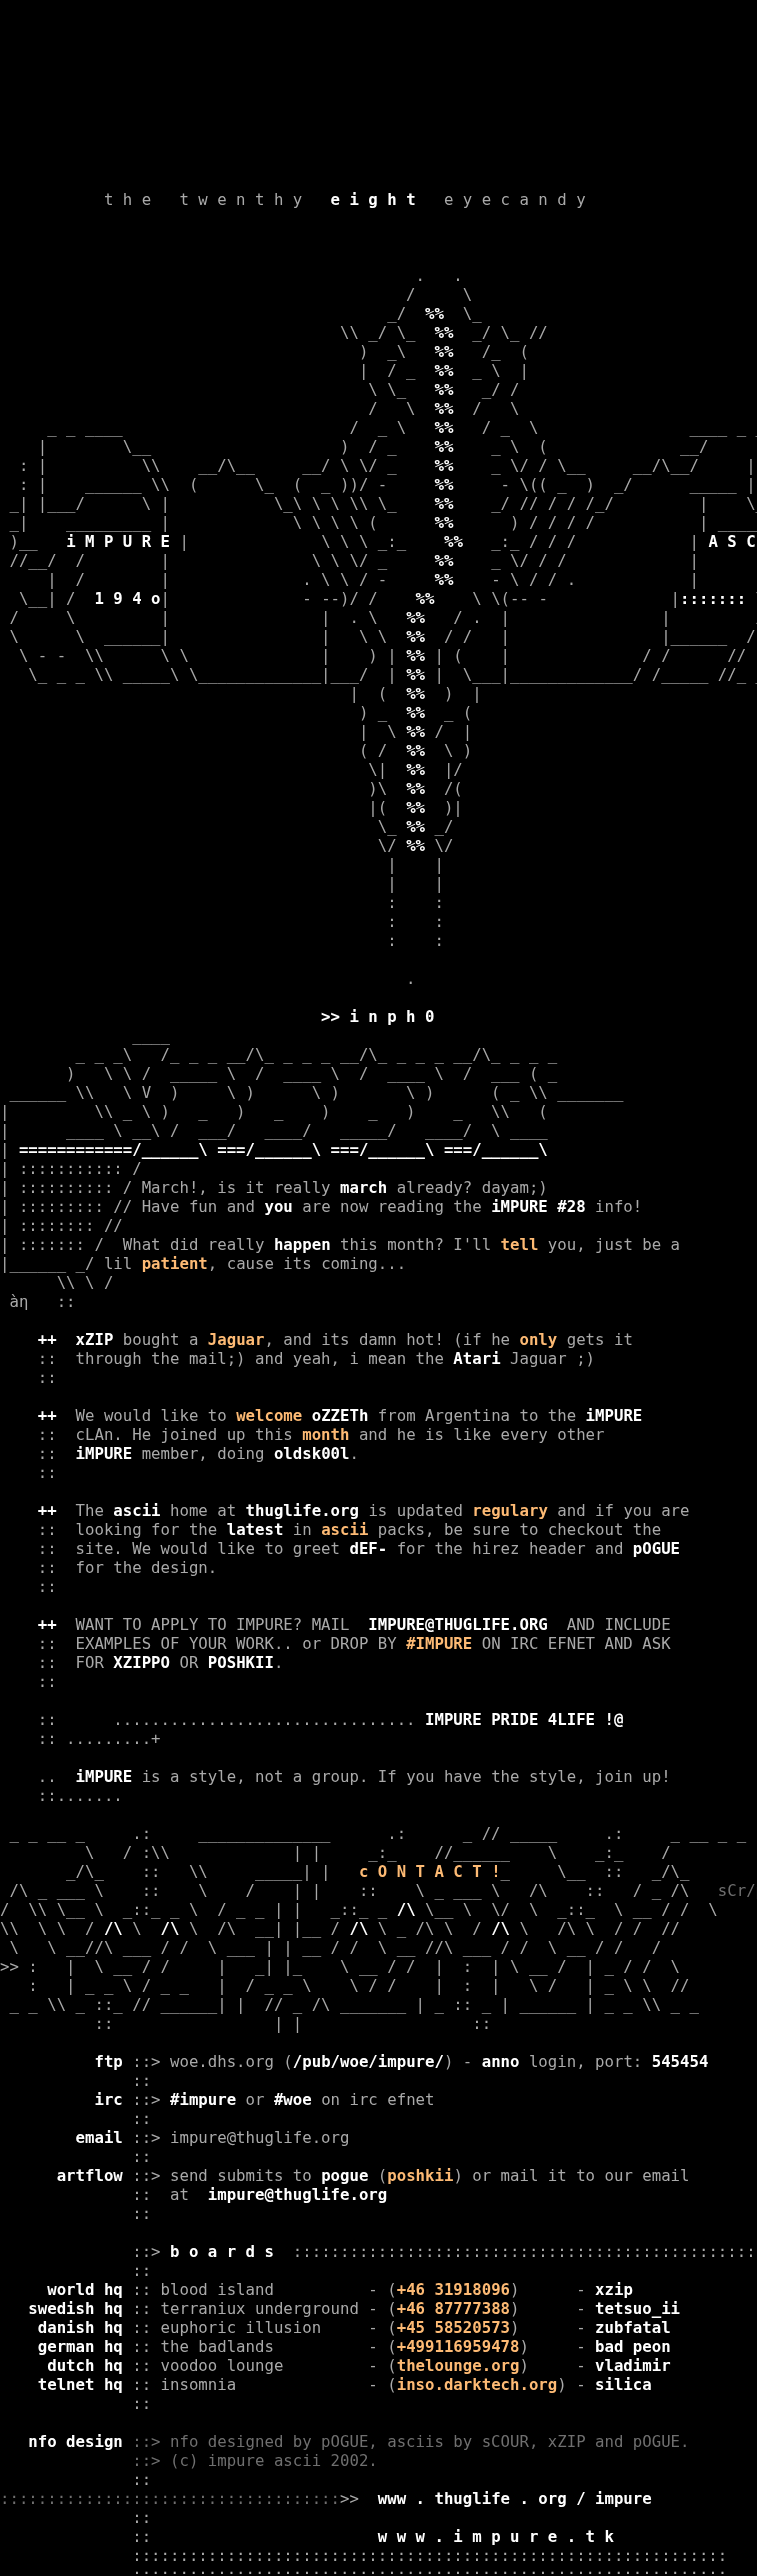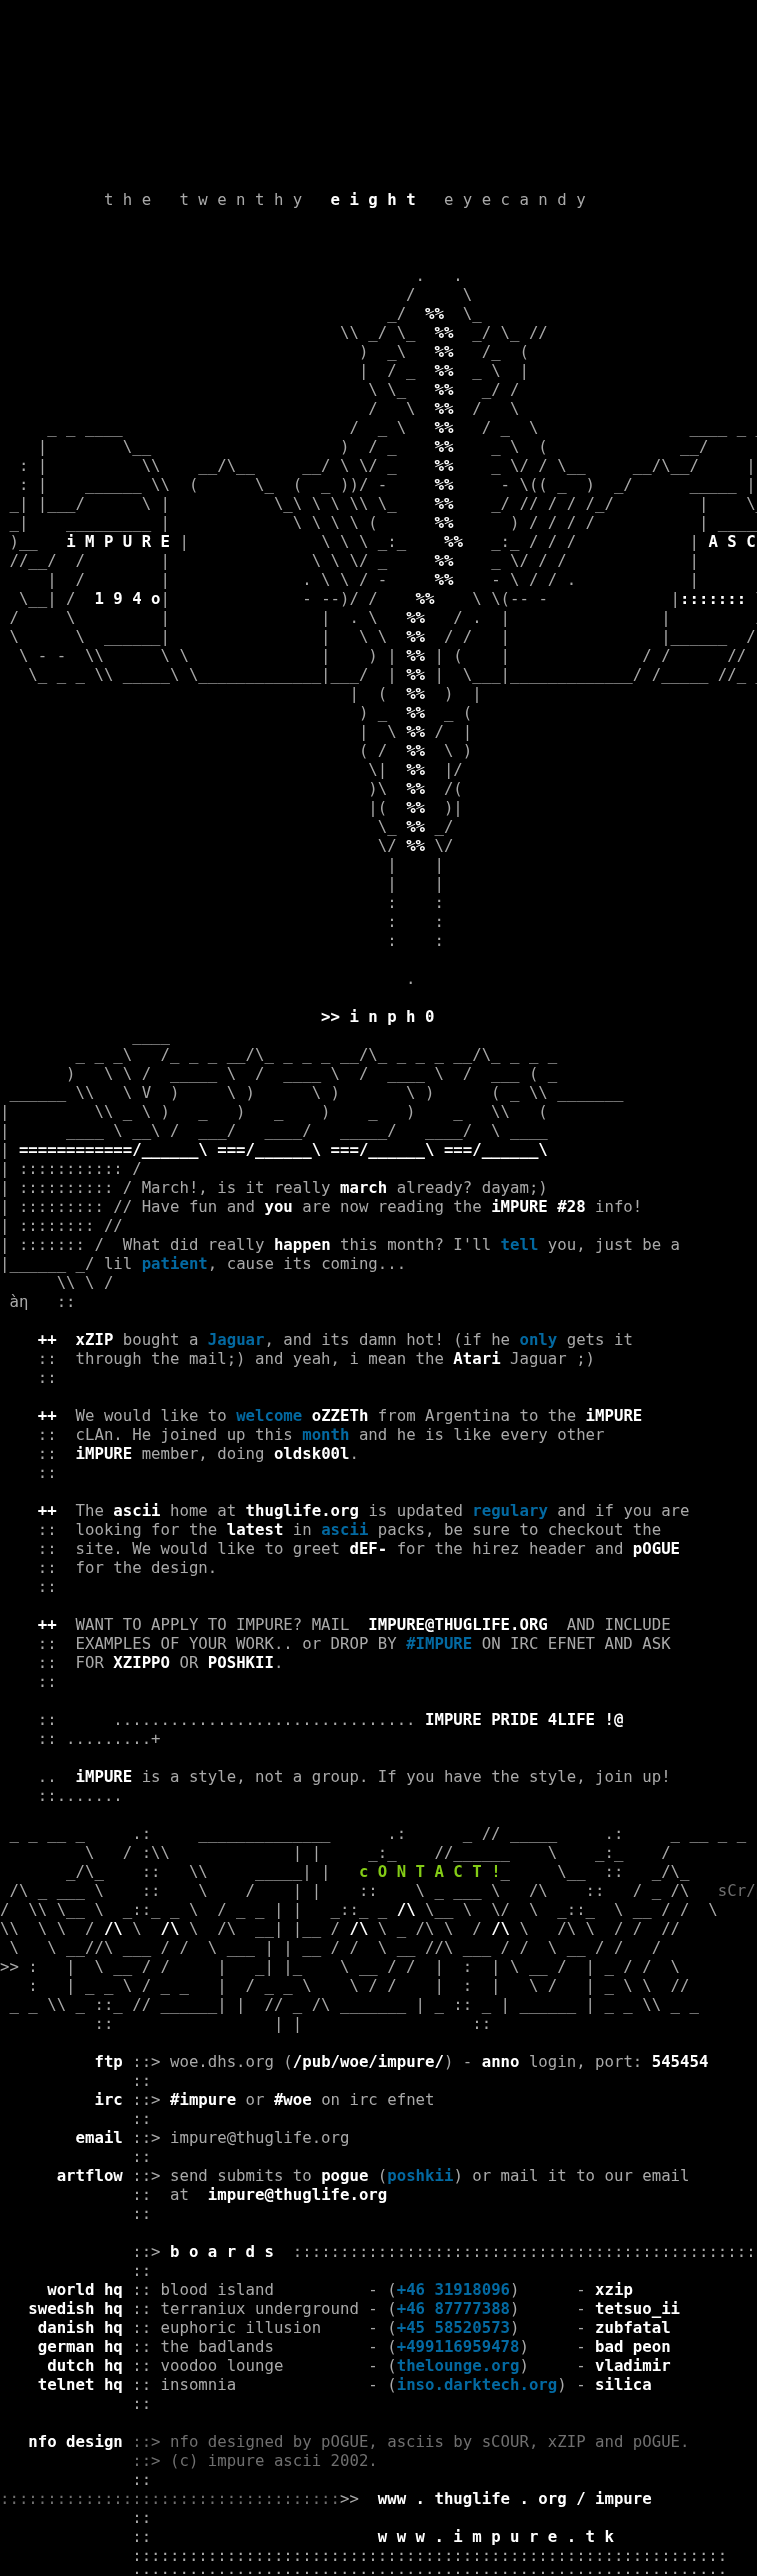--- a/index.html
+++ b/index.html
@@ -8,21 +8,21 @@
     font-family:"DejaVu Sans Mono","Liberation Mono",monospace;
     font-size:15.7px;
     line-height:19px;
     color:#a9a9a9;
     white-space:pre;
     overflow:hidden;
   }
   .ln{height:19px;white-space:pre;}
   .g{color:#a9a9a9;}
   .w{color:#ffffff;font-weight:bold;}
-  .c{color:#0369a1;font-weight:bold;}
+  .c{color:#fdba74;font-weight:bold;}
   .d{color:#6f6f6f;}
-  .b{color:#84cc16;font-weight:bold;}
+  .b{color:#fdba74;font-weight:bold;}
 </style>
 </head>
 <body>
 
 <div class="nfo" id="nfo-root"><div><div class="ln"></div><div class="ln"></div><div class="ln"></div><div class="ln"></div><div class="ln"></div><div class="ln"></div><div class="ln"></div><div class="ln"></div><div class="ln"></div><div class="ln"></div><div class="ln"><span class="g">           t h e   t w e n t h y   </span><span class="w">e i g h t</span><span class="g">   e y e c a n d y</span></div><div class="ln"></div><div class="ln"></div><div class="ln"></div></div><div><div class="ln"><span class="g">                                            .   .</span></div><div class="ln"><span class="g">                                           /     \</span></div><div class="ln"><span class="g">                                         _/  </span><span class="w">%%</span><span class="g">  \_</span></div><div class="ln"><span class="g">                                    \\ _/ \_  </span><span class="w">%%</span><span class="g">  _/ \_ //</span></div><div class="ln"><span class="g">                                      )  _\   </span><span class="w">%%</span><span class="g">   /_  (</span></div><div class="ln"><span class="g">                                      |  / _  </span><span class="w">%%</span><span class="g">  _ \  |</span></div><div class="ln"><span class="g">                                       \ \_   </span><span class="w">%%</span><span class="g">   _/ /</span></div><div class="ln"><span class="g">                                       /   \  </span><span class="w">%%</span><span class="g">  /   \</span></div><div class="ln"><span class="g">     _ _ ____                        /  _ \   </span><span class="w">%%</span><span class="g">   / _  \                ____ _ _</span></div><div class="ln"><span class="g">    |        \__                    )  / _    </span><span class="w">%%</span><span class="g">    _ \  (              __/      |</span></div><div class="ln"><span class="g">  : |          \\    __/\__     __/ \ \/ _    </span><span class="w">%%</span><span class="g">    _ \/ / \__     __/\__/     | :</span></div><div class="ln"><span class="g">  : |    ______ \\  (      \_  (  _ ))/ -     </span><span class="w">%%</span><span class="g">     - \(( _  )  _/      _____ | :</span></div><div class="ln"><span class="g"> _| |___/      \ |           \_\ \ \ \\ \_    </span><span class="w">%%</span><span class="g">    _/ // / / /_/         |    \___| |_</span></div><div class="ln"><span class="g"> _|    _________ |             \ \ \ \ (      </span><span class="w">%%</span><span class="g">      ) / / / /           | _______   |_</span></div><div class="ln"><span class="g"> )__   </span><span class="w">i M P U R E</span><span class="g"> |              \ \ \ _:_    </span><span class="w">%%</span><span class="g">   _:_ / / /            | </span><span class="w">A S C i i</span></div><div class="ln"><span class="g"> //__/  /        |               \ \ \/ _     </span><span class="w">%%</span><span class="g">    _ \/ / /             |       \  \__\\</span></div><div class="ln"><span class="g">     |  /        |              . \ \ / -     </span><span class="w">%%</span><span class="g">    - \ / / .            |        \  |</span></div><div class="ln"><span class="g">  \__| /  </span><span class="w">1 9 4 o</span><span class="g">|              - --)/ /    </span><span class="w">%%</span><span class="g">    \ \(-- -             |</span><span class="w">:::::::</span><span class="g"> \ |__/</span></div><div class="ln"><span class="g"> /     \         |                |  . \   </span><span class="w">%%</span><span class="g">   / .  |                |         /    \</span></div><div class="ln"><span class="g"> \      \  ______|                |   \ \  </span><span class="w">%%</span><span class="g">  / /   |                |______  /     /</span></div><div class="ln"><span class="g">  \ - -  \\      \ \              |    ) | </span><span class="w">%%</span><span class="g"> | (    |              / /      // - - /  </span></div><div class="ln"><span class="g">   \_ _ _ \\ _____\ \_____________|___/  | </span><span class="w">%%</span><span class="g"> |  \___|_____________/ /_____ //_ _ _/</span></div><div class="ln"><span class="g">                                     |  (  </span><span class="w">%%</span><span class="g">  )  |</span></div><div class="ln"><span class="g">                                      ) _  </span><span class="w">%%</span><span class="g">  _ (</span></div><div class="ln"><span class="g">                                      |  \ </span><span class="w">%%</span><span class="g"> /  |</span></div><div class="ln"><span class="g">                                      ( /  </span><span class="w">%%</span><span class="g">  \ )</span></div><div class="ln"><span class="g">                                       \|  </span><span class="w">%%</span><span class="g">  |/</span></div><div class="ln"><span class="g">                                       )\  </span><span class="w">%%</span><span class="g">  /(</span></div><div class="ln"><span class="g">                                       |(  </span><span class="w">%%</span><span class="g">  )|</span></div><div class="ln"><span class="g">                                        \_ </span><span class="w">%%</span><span class="g"> _/</span></div><div class="ln"><span class="g">                                        \/ </span><span class="w">%%</span><span class="g"> \/</span></div><div class="ln"><span class="g">                                         |    |</span></div><div class="ln"><span class="g">                                         |    |</span></div><div class="ln"><span class="g">                                         :    :</span></div><div class="ln"><span class="g">                                         :    :</span></div><div class="ln"><span class="g">                                         :    :</span></div><div class="ln"></div><div class="ln"><span class="g">                                           .</span></div></div><div><div class="ln"></div><div class="ln"><span class="w">                                  &gt;&gt; i n p h 0</span></div><div class="ln"><span class="g">              ____</span></div><div class="ln"><span class="g">        _ _ _\   /_ _ _ __/\_ _ _ _ __/\_ _ _ _ __/\_ _ _ _</span></div><div class="ln"><span class="g">       )   \ \ /  _____ \  /  ____ \  /  ____ \  /  ___ ( _</span></div><div class="ln"><span class="g"> ______ \\   \ V  )     \ )      \ )       \ )      ( _ \\ _______</span></div><div class="ln"><span class="g">|         \\ _ \ )   _   )   _    )    _   )    _   \\   (</span></div><div class="ln"><span class="g">|      ____ \ __\ /  ___/   ____/   _____/   ____/  \ ____</span></div><div class="ln"><span class="g">| </span><span class="w">============/______\ ===/______\ ===/______\ ===/______\</span></div><div class="ln"><span class="g">| ::::::::::: /</span></div><div class="ln"><span class="g">| :::::::::: / March!, is it really </span><span class="w">march</span><span class="g"> already? dayam;)</span></div><div class="ln"><span class="g">| ::::::::: // Have fun and </span><span class="w">you</span><span class="g"> are now reading the </span><span class="w">iMPURE #28</span><span class="g"> info!</span></div><div class="ln"><span class="g">| :::::::: //</span></div><div class="ln"><span class="g">| ::::::: /  What did really </span><span class="w">happen</span><span class="g"> this month? I'll </span><span class="c">tell</span><span class="g"> you, just be a</span></div><div class="ln"><span class="g">|______ _/ lil </span><span class="c">patient</span><span class="g">, cause its coming...</span></div><div class="ln"><span class="g">      \\ \ /</span></div><div class="ln"><span class="g"> àη   ::</span></div><div class="ln"></div></div><div><div class="ln"><span class="w">    ++</span><span class="g">  </span><span class="w">xZIP</span><span class="g"> bought a </span><span class="c">Jaguar</span><span class="g">, and its damn hot! (if he </span><span class="c">only</span><span class="g"> gets it</span></div><div class="ln"><span class="g">    ::  through the mail;) and yeah, i mean the </span><span class="w">Atari</span><span class="g"> Jaguar ;)</span></div><div class="ln"><span class="g">    ::</span></div><div class="ln"></div><div class="ln"><span class="w">    ++</span><span class="g">  We would like to </span><span class="c">welcome</span><span class="g"> </span><span class="w">oZZETh</span><span class="g"> from Argentina to the </span><span class="w">iMPURE</span></div><div class="ln"><span class="g">    ::  cLAn. He joined up this </span><span class="c">month</span><span class="g"> and he is like every other</span></div><div class="ln"><span class="g">    ::  </span><span class="w">iMPURE</span><span class="g"> member, doing </span><span class="w">oldsk00l</span><span class="g">.</span></div><div class="ln"><span class="g">    ::</span></div><div class="ln"></div><div class="ln"><span class="w">    ++</span><span class="g">  The </span><span class="w">ascii</span><span class="g"> home at </span><span class="w">thuglife.org</span><span class="g"> is updated </span><span class="c">regulary</span><span class="g"> and if you are</span></div><div class="ln"><span class="g">    ::  looking for the </span><span class="w">latest</span><span class="g"> in </span><span class="c">ascii</span><span class="g"> packs, be sure to checkout the</span></div><div class="ln"><span class="g">    ::  site. We would like to greet </span><span class="w">dEF-</span><span class="g"> for the hirez header and </span><span class="w">pOGUE</span></div><div class="ln"><span class="g">    ::  for the design.</span></div><div class="ln"><span class="g">    ::</span></div><div class="ln"></div><div class="ln"><span class="w">    ++</span><span class="g">  WANT TO APPLY TO IMPURE? MAIL  </span><span class="w">IMPURE@THUGLIFE.ORG</span><span class="g">  AND INCLUDE</span></div><div class="ln"><span class="g">    ::  EXAMPLES OF YOUR WORK.. or DROP BY </span><span class="c">#IMPURE</span><span class="g"> ON IRC EFNET AND ASK</span></div><div class="ln"><span class="g">    ::  FOR </span><span class="w">XZIPPO</span><span class="g"> OR </span><span class="w">POSHKII</span><span class="g">.</span></div><div class="ln"><span class="g">    ::</span></div><div class="ln"></div><div class="ln"><span class="g">    ::      ................................ </span><span class="w">IMPURE PRIDE 4LIFE !@</span></div><div class="ln"><span class="g">    :: .........+</span></div><div class="ln"></div><div class="ln"><span class="g">    ..  </span><span class="w">iMPURE</span><span class="g"> is a style, not a group. If you have the style, join up!</span></div><div class="ln"><span class="g">    ::.......</span></div><div class="ln"></div></div><div><div class="ln"><span class="g"> _ _ __ _     .:     ______________      .:      _ // _____     .:     _ __ _ _</span></div><div class="ln"><span class="g">         \   / :\\             | |     _:_    //______    \    _:_    /</span></div><div class="ln"><span class="g">       _/\_    ::   \\     _____| |   </span><span class="b">c O N T A C T !</span><span class="g">_     \__  ::   _/\_</span></div><div class="ln"><span class="g"> /\ _ ___ \    ::    \    /    | |    ::    \ _ ___ \   /\    ::   / _ /\   </span><span class="d">sCr/p0!</span></div><div class="ln"><span class="g">/  \\ \__ \  _::_ _ \  / _ _ | |   _::_ _ </span><span class="w">/\</span><span class="g"> \__ \  \/  \  _::_  \ __ / /  \</span></div><div class="ln"><span class="g">\\  \ \  / </span><span class="w">/\</span><span class="g"> \  </span><span class="w">/\</span><span class="g"> \  /\  __| |__ / </span><span class="w">/\</span><span class="g"> \ _ /\ \  / </span><span class="w">/\</span><span class="g"> \   /\ \  / /  //</span></div><div class="ln"><span class="g"> \   \ __//\ ___ / /  \ ___ | | __ / /  \ __ //\ ___ / /  \ __ / /   /</span></div><div class="ln"><span class="g">&gt;&gt; :   |  \ __ / /     |   _| |_    \ __ / /  |  :  | \ __ /  | _ / /  \</span></div><div class="ln"><span class="g">   :   | _ _ \ / _ _   |  / _ _ \    \ / /    |  :  |   \ /   | _ \ \  //</span></div><div class="ln"><span class="g"> _ _ \\ _ ::_ // ______| |  // _ /\ _______ | _ :: _ | ______ | _ _ \\ _ _</span></div><div class="ln"><span class="g">          ::                 | |                  ::</span></div></div><div><div class="ln"></div><div class="ln"><span class="w">          ftp</span><span class="g"> ::&gt; woe.dhs.org (</span><span class="w">/pub/woe/impure/</span><span class="g">) - </span><span class="w">anno</span><span class="g"> login, port: </span><span class="w">545454</span></div><div class="ln"><span class="g">              ::</span></div><div class="ln"><span class="w">          irc</span><span class="g"> ::&gt; </span><span class="w">#impure</span><span class="g"> or </span><span class="w">#woe</span><span class="g"> on irc efnet</span></div><div class="ln"><span class="g">              ::</span></div><div class="ln"><span class="w">        email</span><span class="g"> ::&gt; impure@thuglife.org</span></div><div class="ln"><span class="g">              ::</span></div><div class="ln"><span class="w">      artflow</span><span class="g"> ::&gt; send submits to </span><span class="w">pogue</span><span class="g"> (</span><span class="c">poshkii</span><span class="g">) or mail it to our email</span></div><div class="ln"><span class="g">              ::  at  </span><span class="w">impure@thuglife.org</span></div><div class="ln"><span class="g">              ::</span></div><div class="ln"></div></div><div><div class="ln"><span class="g">              ::&gt; </span><span class="w">b o a r d s</span><span class="g">  :::::::::::::::::::::::::::::::::::::::::::::::::::</span></div><div class="ln"><span class="g">              ::</span></div><div class="ln"><span class="w">     world hq</span><span class="g"> :: blood island          - (</span><span class="c">+46 31918096</span><span class="g">)      - </span><span class="w">xzip</span></div><div class="ln"><span class="w">   swedish hq</span><span class="g"> :: terraniux underground - (</span><span class="c">+46 87777388</span><span class="g">)      - </span><span class="w">tetsuo_ii</span></div><div class="ln"><span class="w">    danish hq</span><span class="g"> :: euphoric illusion     - (</span><span class="c">+45 58520573</span><span class="g">)      - </span><span class="w">zubfatal</span></div><div class="ln"><span class="w">    german hq</span><span class="g"> :: the badlands          - (</span><span class="c">+499116959478</span><span class="g">)     - </span><span class="w">bad peon</span></div><div class="ln"><span class="w">     dutch hq</span><span class="g"> :: voodoo lounge         - (</span><span class="c">thelounge.org</span><span class="g">)     - </span><span class="w">vladimir</span></div><div class="ln"><span class="w">    telnet hq</span><span class="g"> :: insomnia              - (</span><span class="c">inso.darktech.org</span><span class="g">) - </span><span class="w">silica</span></div><div class="ln"><span class="g">              ::</span></div><div class="ln"></div></div><div><div class="ln"><span class="w">   nfo design</span><span class="d"> ::&gt; nfo designed by pOGUE, asciis by sCOUR, xZIP and pOGUE.</span></div><div class="ln"><span class="d">              ::&gt; (c) impure ascii 2002.</span></div><div class="ln"><span class="g">              ::</span></div><div class="ln"><span class="d">::::::::::::::::::::::::::::::::::::</span><span class="g">&gt;&gt;</span><span class="g">  </span><span class="w">www . thuglife . org / impure</span></div><div class="ln"><span class="g">              ::</span></div><div class="ln"><span class="g">              ::                        </span><span class="w">w w w . i m p u r e . t k</span></div><div class="ln"><span class="g">              :::::::::::::::::::::::::::::::::::::::::::::::::::::::::::::::</span></div><div class="ln"><span class="g">              :::::::::::::::::::::::::::::::::::::::::::::::::::::::::::::::</span></div></div></div>
 
 
 </body></html>

